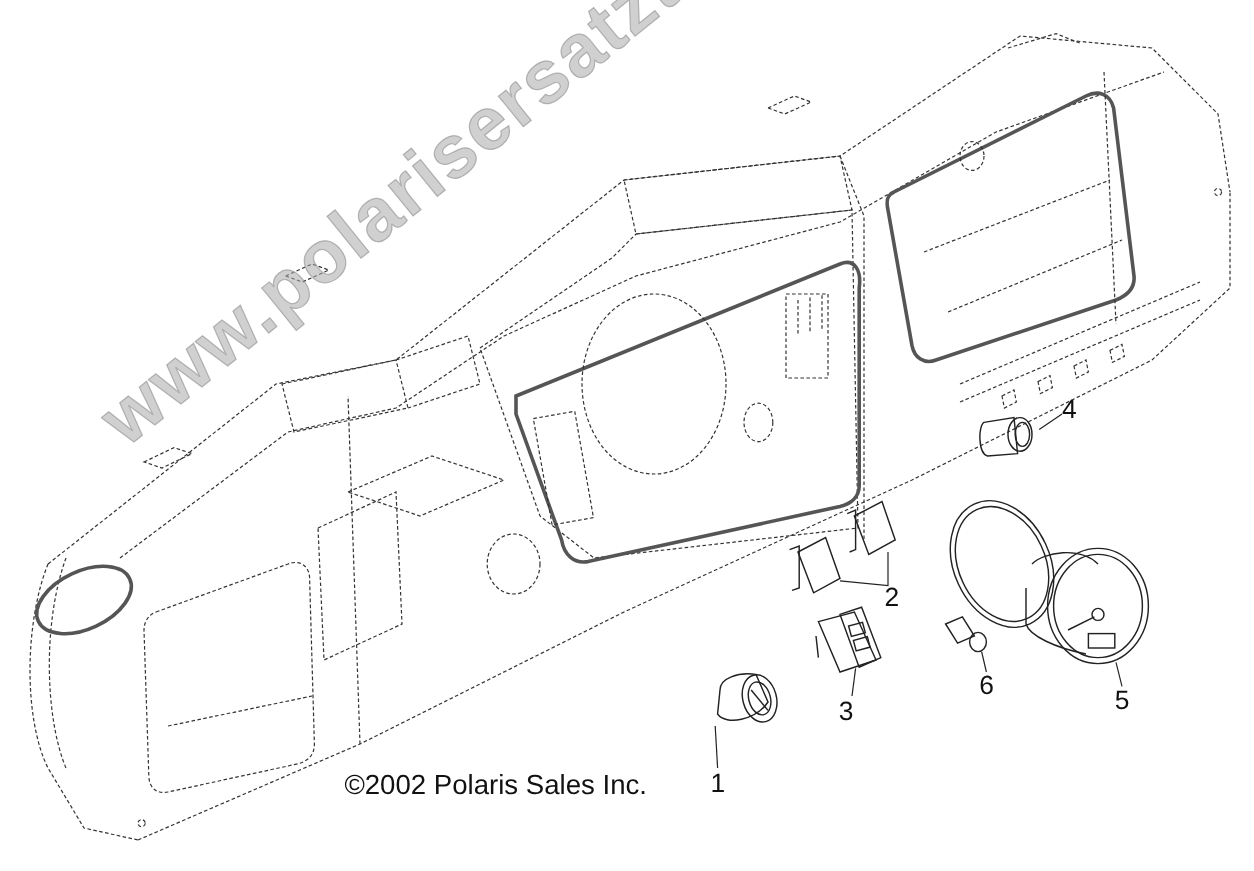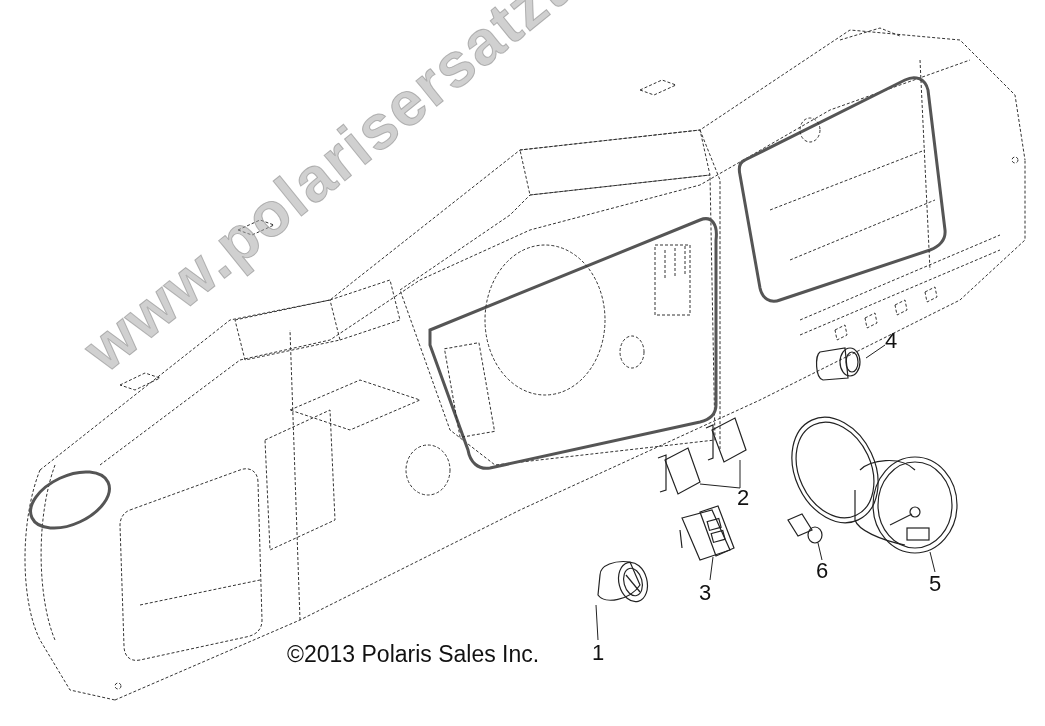--- a/index.html
+++ b/index.html
@@ -127,13 +127,13 @@
 
 <div class="watermark">www.polarisersatzteile.de</div>
 
 <div class="callout" style="left:592px;top:642px;">1</div>
 <div class="callout" style="left:737px;top:487px;">2</div>
 <div class="callout" style="left:699px;top:582px;">3</div>
 <div class="callout" style="left:885px;top:330px;">4</div>
 <div class="callout" style="left:929px;top:573px;">5</div>
 <div class="callout" style="left:816px;top:560px;">6</div>
 
-<div class="copyright">©2013 Polaris Sales Inc.</div>
+<div class="copyright">©2002 Polaris Sales Inc.</div>
 
 </body></html>

